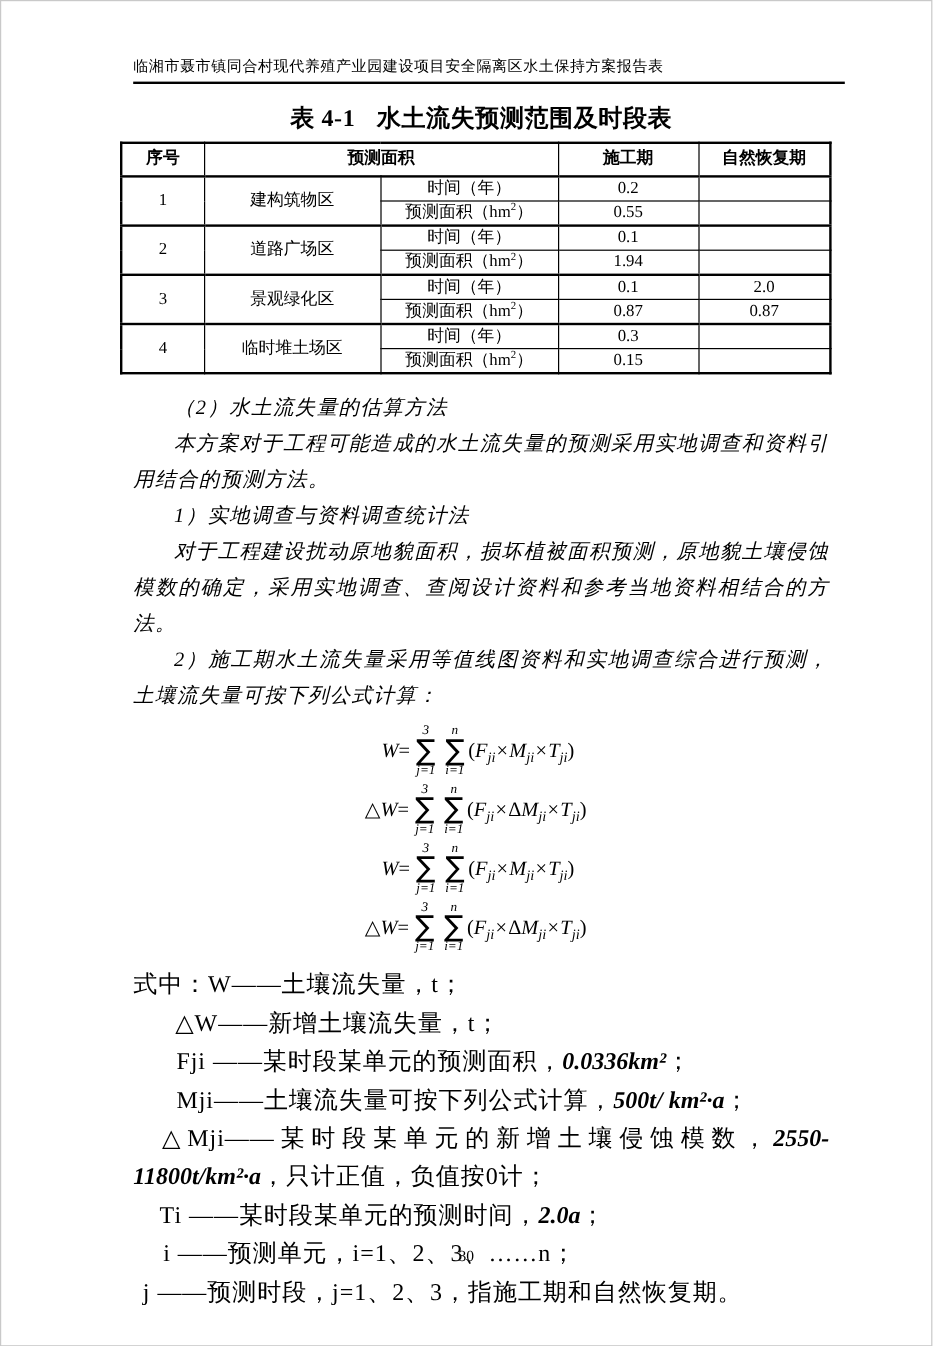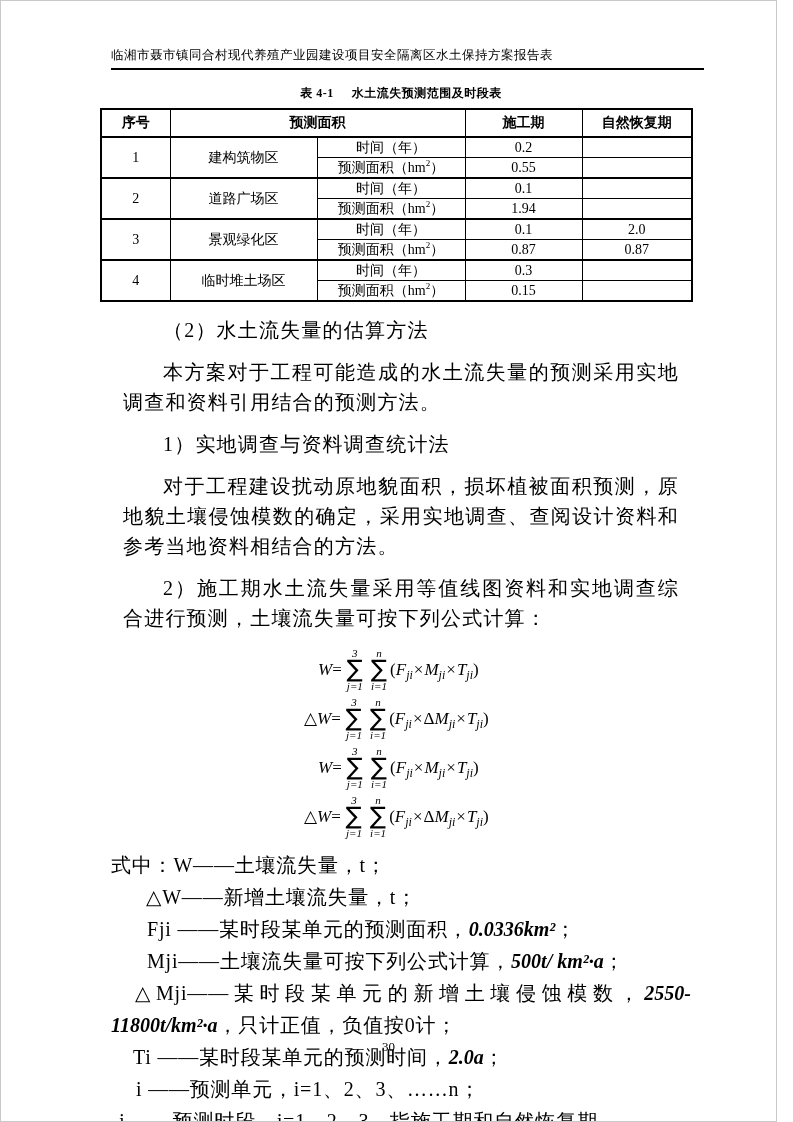--- a/index.html
+++ b/index.html
@@ -20,21 +20,21 @@
     letter-spacing:.5px;
     padding-bottom:4px;
     border-bottom:2px solid #000;
     width:593px;
   }
   
   .table-title{
     margin-top:15px;
     text-align:center;
     font-weight:bold;
-    font-size:12px;
+    font-size:20px;
     letter-spacing:.5px;
   }
   .table-title .gap{display:inline-block;width:18px;}
   
   table.pred{
     border-collapse:collapse;
     table-layout:fixed;
     width:591px;
     margin-left:-11px;
     margin-top:6px;
@@ -51,26 +51,27 @@
     white-space:nowrap;
   }
   table.pred tr.hd th{height:26px;line-height:26px;font-weight:bold;}
   table.pred{border:2px solid #000;}
   table.pred tr.grp td{border-top:2px solid #000;}
   table.pred tr.hd th{border-bottom:2px solid #000;}
   sup.sq{font-size:9px;vertical-align:super;line-height:0;}
   
   .bodytext{margin-top:13px;}
   .bodytext p{
-    margin:12px;
-    font-size:20px;
+    margin:0;
+    font-size:17px;
     line-height:30px;
     letter-spacing:1.2px;
     text-align:justify;
     text-indent:2em;
+    font-style:italic;
   }
   
   .formulas{margin-top:6px;}
   .formula{
     height:49px;
     display:flex;
     align-items:center;
     margin-left:193px;
     font-size:17px;
   }

